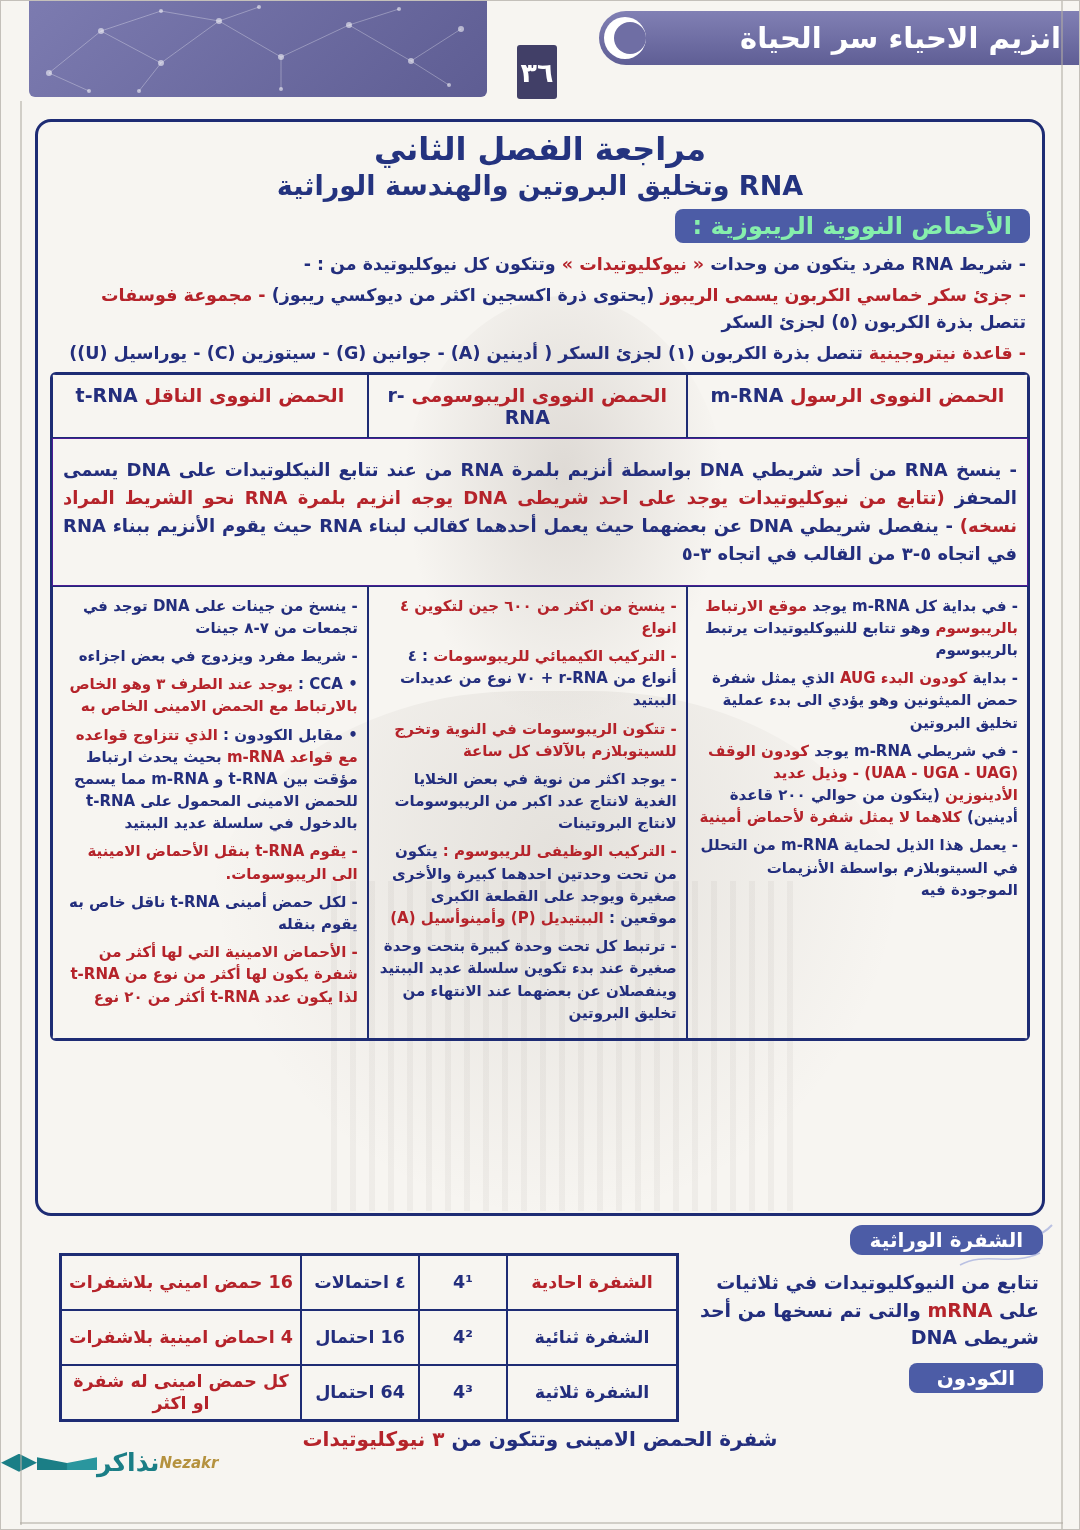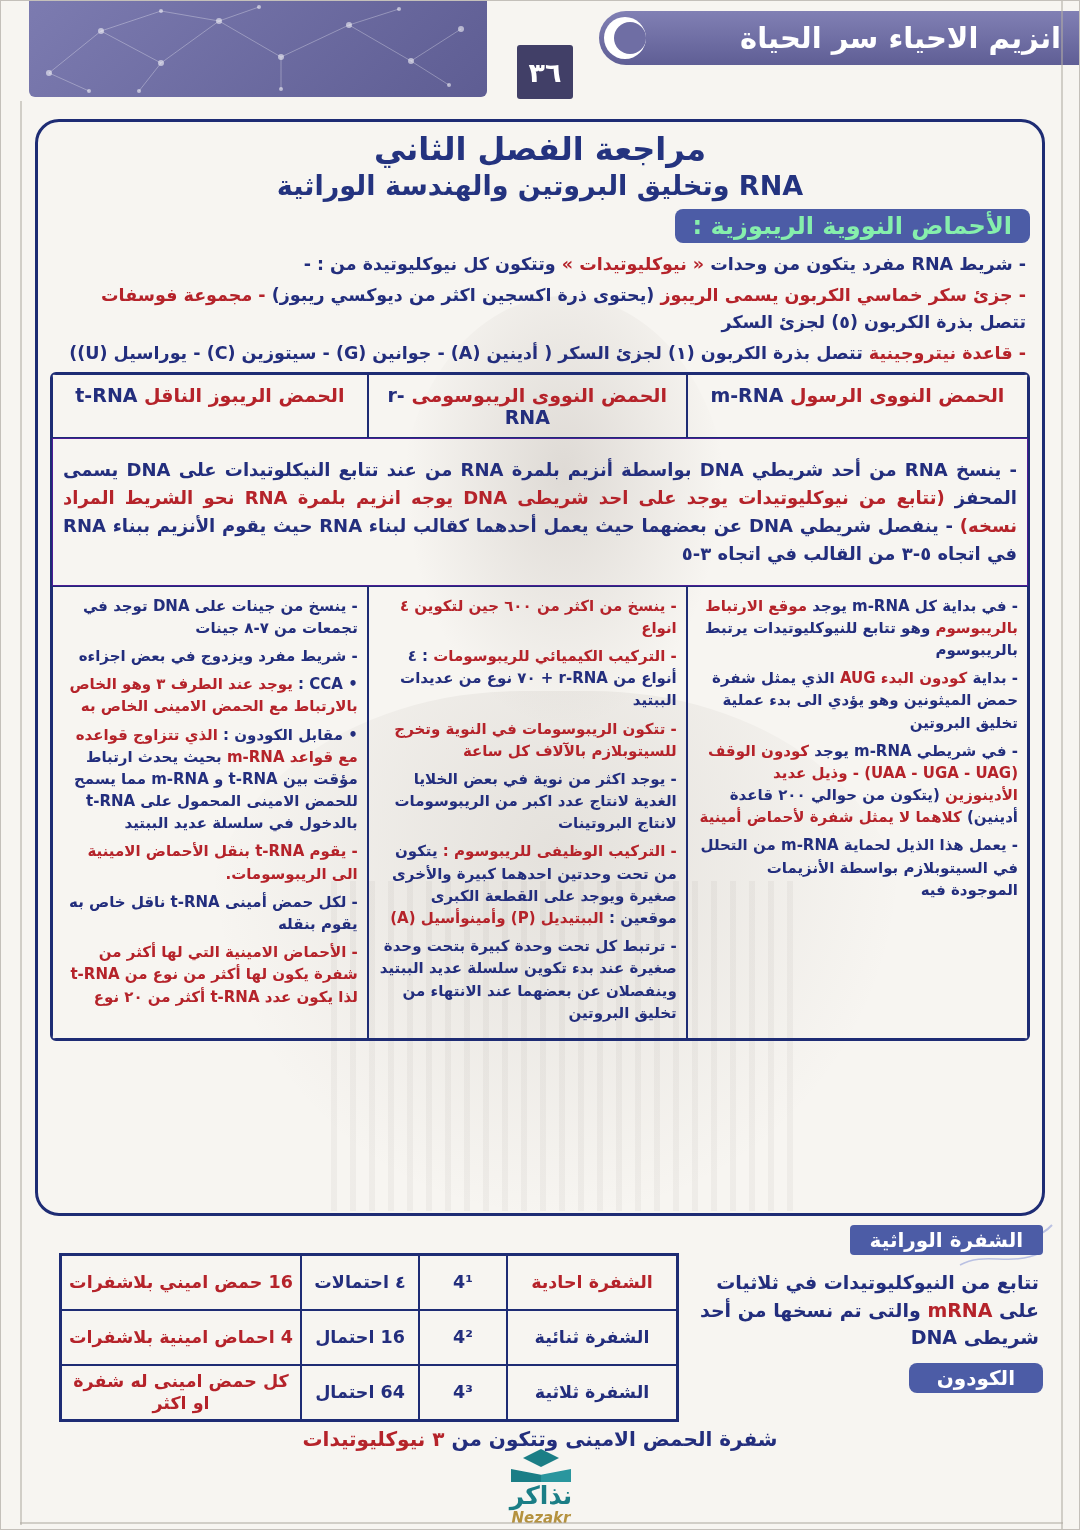--- a/index.html
+++ b/index.html
@@ -16,65 +16,65 @@
     background:radial-gradient(ellipse at 50% 40%, rgba(124,111,102,.20), rgba(124,111,102,0) 68%);}
   .wm-torso{left:205px;top:690px;width:700px;height:530px;border-radius:45% 45% 0 0;
     background:radial-gradient(ellipse at 50% 30%, rgba(120,110,100,.15), rgba(120,110,100,0) 70%);}
   .wm-shirt{left:330px;top:880px;width:470px;height:330px;
     background:repeating-linear-gradient(90deg, rgba(90,80,75,.055) 0 6px, rgba(90,80,75,0) 6px 19px);}
   
   .topbar{position:absolute;left:0;top:0;width:1080px;height:112px;z-index:2}
   .deco-block{position:absolute;left:28px;top:0;width:458px;height:96px;border-radius:0 0 6px 6px;
     background:linear-gradient(135deg,#7c7bb0,#5e5d93);overflow:hidden}
   .deco-block svg{display:block}
-  .page-num{position:absolute;left:516px;top:44px;width:56px;height:54px;background:#413f67;color:#fff;
+  .page-num{position:absolute;left:516px;top:44px;width:40px;height:54px;background:#413f67;color:#fff;
     font-size:27px;font-weight:bold;display:flex;align-items:center;justify-content:center;border-radius:3px}
   .title-band{position:absolute;left:598px;top:10px;width:482px;height:54px;border-radius:27px 0 0 27px;
     background:linear-gradient(180deg,#8180b4,#5f5e95);display:flex;align-items:center;box-sizing:border-box;
     padding:0 20px 0 52px;direction:rtl}
   .band-curl{position:absolute;left:5px;top:6px;width:42px;height:42px;border-radius:50%;background:#fff}
   .band-curl::after{content:"";position:absolute;left:10px;top:5px;width:32px;height:32px;border-radius:50%;background:#6f6ea4}
   .band-title{color:#fff;font-size:29px;font-weight:bold;white-space:nowrap}
   
   .main-box{position:absolute;left:34px;top:118px;width:1010px;height:1097px;border:3px solid #1e2c74;
-    border-radius:24px;z-index:1;box-sizing:border-box;padding:6px 12px;overflow:hidden}
+    border-radius:16px;z-index:1;box-sizing:border-box;padding:6px 12px;overflow:hidden}
   .h1{color:#24337f;font-size:32px;font-weight:bold;text-align:center;margin:2px 0 0;direction:rtl}
   .h2{color:#24337f;font-size:27px;font-weight:bold;text-align:center;margin:2px 0 6px;direction:rtl}
   .badge-row{display:flex;justify-content:flex-end}
   .badge{direction:rtl;background:#4c5ca6;color:#86efac;font-weight:bold;font-size:24px;
     padding:3px 18px;border-radius:8px;margin:2px 0 8px}
   .intro{direction:rtl;font-weight:bold;font-size:17.5px;line-height:1.5;text-align:right;padding:0 4px}
   .intro .bullet{margin-bottom:5px}
   .rna-table{direction:rtl;display:grid;grid-template-columns:1.07fr 1fr .99fr;border:2px solid #1e2c74;
     border-radius:6px;margin-top:6px;overflow:hidden}
   .th{border:1px solid #1e2c74;text-align:center;font-size:19px;font-weight:bold;padding:9px 4px;direction:rtl}
   .span-row{grid-column:1/-1;border:1px solid #4c1d95;padding:17px 10px;font-size:18px;font-weight:bold;
     line-height:1.55;direction:rtl;text-align:justify}
   .tcol{border:1px solid #1e2c74;padding:8px 9px;font-size:15px;font-weight:bold;line-height:1.48;
     direction:rtl;text-align:right}
   .tcol .bullet{margin-bottom:6px}
   .seg-r{color:#b5232a}
   .seg-b{color:#232e7d}
   
   .bottom{position:absolute;left:34px;top:1224px;width:1010px;height:226px;z-index:1}
   .gc-label{position:absolute;right:2px;top:0;background:#4c5ca6;color:#fff;font-weight:bold;font-size:20px;
-    padding:3px 20px;border-radius:4px;direction:rtl}
+    padding:3px 20px;border-radius:12px;direction:rtl}
   .gc-text{position:absolute;right:6px;top:44px;width:345px;direction:rtl;font-weight:bold;font-size:19px;
     line-height:1.45;text-align:right}
   .codes-grid{position:absolute;left:24px;top:28px;direction:rtl;display:grid;
     grid-template-columns:170px 88px 118px 240px;grid-auto-rows:55px;border:2px solid #1e2c74;width:616px}
   .code-cell{border:1px solid #1e2c74;display:flex;align-items:center;justify-content:center;font-weight:bold;
     font-size:17.5px;text-align:center;padding:2px 6px;direction:rtl;line-height:1.25;overflow:hidden}
   .codon-label{position:absolute;right:2px;top:138px;background:#4c5ca6;color:#fff;font-weight:bold;
     font-size:20px;padding:3px 28px;border-radius:8px;direction:rtl}
   .codon-text{position:absolute;left:0;top:202px;width:100%;text-align:center;direction:rtl;
     font-weight:bold;font-size:20px}
   .squiggle{position:absolute;left:905px;top:-22px;opacity:.35}
   
-  .brand{position:absolute;left:0;top:1448px;width:1080px;display:flex;flex-direction:column;
+  .brand{position:absolute;left:0;top:1448px;width:1080px;display:flex;flex-direction:row;
     align-items:center;z-index:1;line-height:1.1}
   .cap{width:36px;height:18px;background:#1b7e86;clip-path:polygon(50% 0,100% 50%,50% 100%,0 50%)}
   .book{width:60px;height:13px;margin-top:2px;background:linear-gradient(90deg,#1b7e86 49%,#2a969e 51%);
     clip-path:polygon(0 0,50% 45%,100% 0,100% 100%,0 100%)}
   .brand-ar{color:#1b7e86;font-size:25px;font-weight:bold}
   .brand-en{color:#b5923f;font-size:15px;font-weight:bold;font-style:italic}
 </style>
 </head>
 <body>
 
@@ -128,21 +128,21 @@
 
     <div class="intro">
         <div class="bullet"><span class="seg-b">- شريط RNA مفرد يتكون من وحدات </span><span class="seg-r">« نيوكليوتيدات »</span><span class="seg-b"> وتتكون كل نيوكليوتيدة من : -</span></div>
         <div class="bullet"><span class="seg-r">- جزئ سكر خماسي الكربون يسمى الريبوز </span><span class="seg-b">(يحتوى ذرة اكسجين اكثر من ديوكسي ريبوز)</span><span class="seg-r"> - مجموعة فوسفات </span><span class="seg-b">تتصل بذرة الكربون (٥) لجزئ السكر</span></div>
         <div class="bullet"><span class="seg-r">- قاعدة نيتروجينية </span><span class="seg-b">تتصل بذرة الكربون (١) لجزئ السكر ( أدينين (A) - جوانين (G) - سيتوزين (C) - يوراسيل (U))</span></div>
       </div>
 
     <div class="rna-table">
       <div class="th"><span class="seg-r">الحمض النووى الرسول </span><span class="seg-b">m-RNA</span></div>
       <div class="th"><span class="seg-r">الحمض النووى الريبوسومى </span><span class="seg-b">r-RNA</span></div>
-      <div class="th"><span class="seg-r">الحمض الريبوز الناقل </span><span class="seg-b">t-RNA</span></div>
+      <div class="th"><span class="seg-r">الحمض النووى الناقل </span><span class="seg-b">t-RNA</span></div>
       <div class="span-row"><span class="seg-b">- ينسخ RNA من أحد شريطي DNA بواسطة أنزيم بلمرة RNA من عند تتابع النيكلوتيدات على DNA يسمى المحفز </span><span class="seg-r">(تتابع من نيوكليوتيدات يوجد على احد شريطى DNA يوجه انزيم بلمرة RNA نحو الشريط المراد نسخه)</span><span class="seg-b"> - ينفصل شريطي DNA عن بعضهما حيث يعمل أحدهما كقالب لبناء RNA حيث يقوم الأنزيم ببناء RNA في اتجاه ٥-٣ من القالب في اتجاه ٣-٥</span></div>
       <div class="tcol">
           <div class="bullet"><span class="seg-b">- في بداية كل m-RNA يوجد </span><span class="seg-r">موقع الارتباط بالريبوسوم</span><span class="seg-b"> وهو تتابع للنيوكليوتيدات يرتبط بالريبوسوم</span></div>
           <div class="bullet"><span class="seg-b">- بداية </span><span class="seg-r">كودون البدء AUG</span><span class="seg-b"> الذي يمثل شفرة حمض الميثونين وهو يؤدي الى بدء عملية تخليق البروتين</span></div>
           <div class="bullet"><span class="seg-b">- في شريطي m-RNA يوجد </span><span class="seg-r">كودون الوقف (UAA - UGA - UAG)</span><span class="seg-r"> - وذيل عديد الأدينوزين </span><span class="seg-b">(يتكون من حوالي ٢٠٠ قاعدة أدينين)</span><span class="seg-r"> كلاهما لا يمثل شفرة لأحماض أمينية</span></div>
           <div class="bullet"><span class="seg-b">- يعمل هذا الذيل لحماية m-RNA من التحلل في السيتوبلازم بواسطة الأنزيمات الموجودة فيه</span></div>
         </div>
       <div class="tcol">
           <div class="bullet"><span class="seg-r">- ينسخ من اكثر من ٦٠٠ جين لتكوين ٤ انواع</span></div>
           <div class="bullet"><span class="seg-r">- التركيب الكيميائي للريبوسومات</span><span class="seg-b"> : ٤ أنواع من r-RNA + ٧٠ نوع من عديدات الببتيد</span></div>

